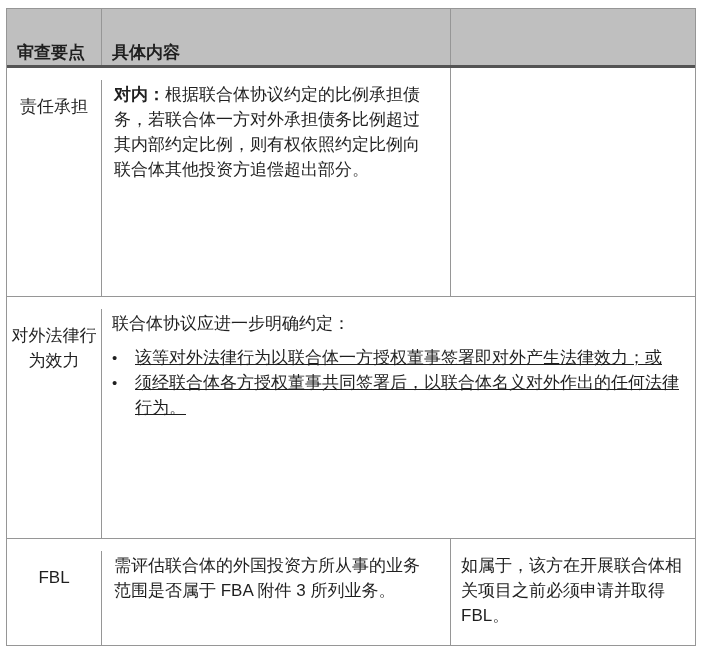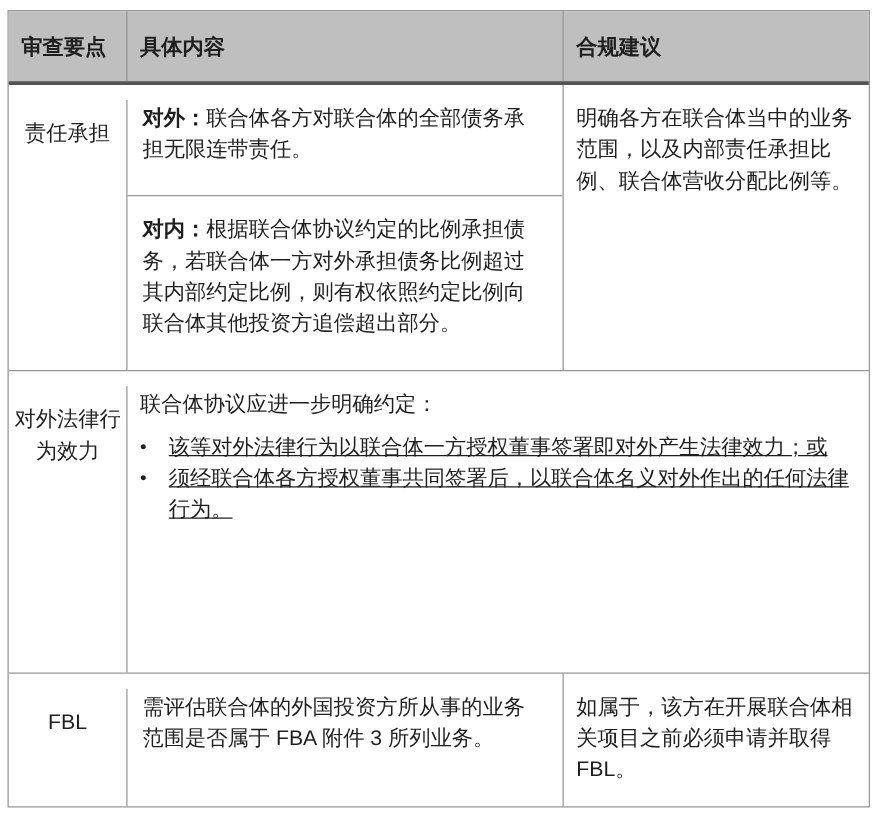--- a/index.html
+++ b/index.html
@@ -27,23 +27,23 @@
   }
   
   .header-row{
     display:flex;
     background:var(--header-bg);
     border-bottom:3px solid var(--header-border);
     height:59px;
   }
   .header-cell{
     display:flex;
-    align-items:flex-start;
+    align-items:flex-end;
     font-weight:bold;
-    padding:16px 10px;
+    padding:0 10px;
   }
   
   .c1{width:95px;border-right:1px solid var(--grid);flex:none;}
   .c2{width:349px;border-right:1px solid var(--grid);flex:none;}
   .c3{flex:1;}
   
   .body-row{display:flex;border-bottom:1px solid var(--grid);}
   .body-row:last-child{border-bottom:none;}
   .cell-point{
     text-align:center;
@@ -81,39 +81,30 @@
 
 <div class="doc-table">
 
   <div class="header-row">
     <div class="header-cell c1">
       <span>审查要点</span>
     </div>
     <div class="header-cell c2">
       <span>具体内容</span>
     </div>
-    <div class="header-cell c3">
-      <span>合规建议</span>
-    </div>
   </div>
 
   <div class="body-row row-1">
     <div class="cell-point c1">
       <span>责任承担</span>
     </div>
     <div class="cell-detail c2 no-pad">
-      <div class="split-a">
-        <span class="inline-label">对外：</span><span>联合体各方对联合体的全部债务承担无限连带责任。</span>
-      </div>
       <div class="split-b">
         <span class="inline-label">对内：</span><span>根据联合体协议约定的比例承担债务，若联合体一方对外承担债务比例超过其内部约定比例，则有权依照约定比例向联合体其他投资方追偿超出部分。</span>
       </div>
-    </div>
-    <div class="cell-advice c3">
-      <span>明确各方在联合体当中的业务范围，以及内部责任承担比例、联合体营收分配比例等。</span>
     </div>
   </div>
 
   <div class="body-row row-2">
     <div class="cell-point c1">
       <span>对外法律行为效力</span>
     </div>
     <div class="cell-advice c3">
       <div>联合体协议应进一步明确约定：</div>
       <div class="bullet-list">

